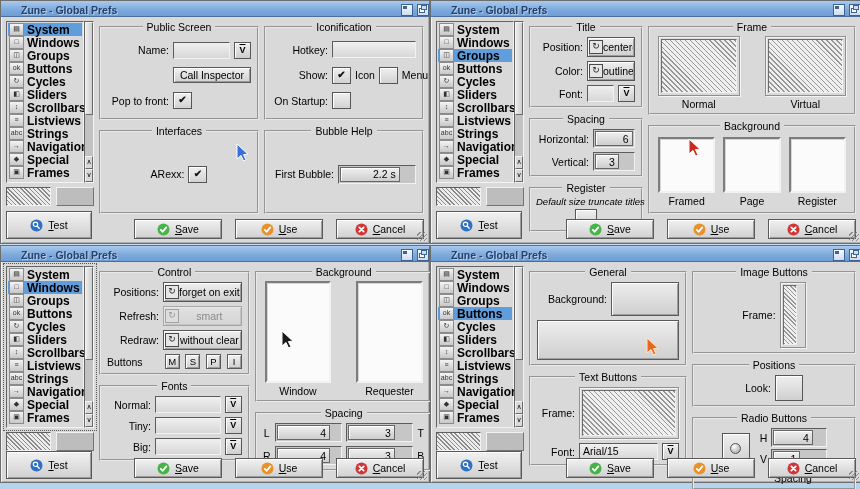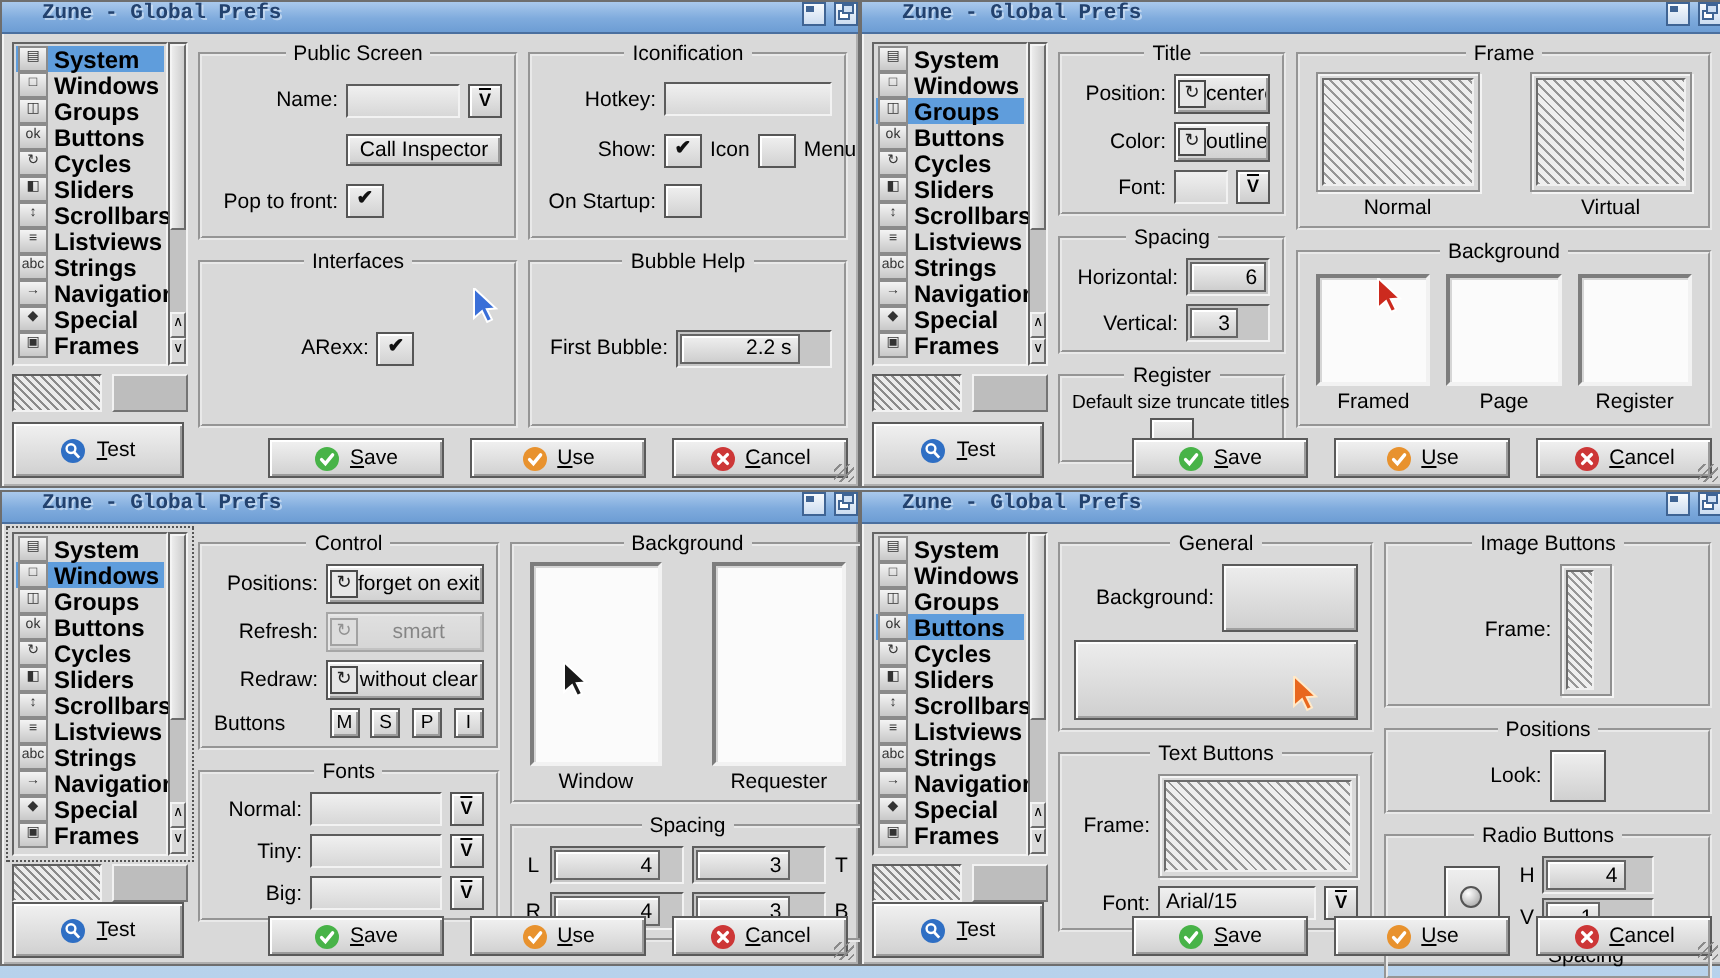--- a/index.html
+++ b/index.html
@@ -6,23 +6,23 @@
   body{
     width:860px;height:489px;position:relative;overflow:hidden;
     background:linear-gradient(180deg,#d7e6f6 0%,#b7d2ec 100%);
     font-family:"Liberation Sans",sans-serif;font-size:10.5px;color:#000;
     -webkit-font-smoothing:antialiased;
   }
   
   .window{position:absolute;background:#d9d9d9;border:1px solid #6e6e6e;
     box-shadow:inset 1px 1px 0 #f2f2f2, inset -1px -1px 0 #aeaeae;
     display:flex;flex-direction:column;}
-  .titlebar{height:15px;flex:none;display:flex;align-items:flex-start;
+  .titlebar{height:15px;flex:none;display:flex;align-items:flex-end;
     background:linear-gradient(180deg,#aac9ec 0%,#7fabdd 55%,#6d9dd4 100%);
-    border-bottom:1px solid #4a6f9f;padding:0 0 0 20px;font-family:Liberation Mono, monospace;}
+    border-bottom:1px solid #4a6f9f;padding:0 0 0 20px;}
   .tb-title{font-size:10.5px;font-weight:bold;color:#23426e;
     text-shadow:1px 1px 0 rgba(255,255,255,.45);white-space:nowrap;}
   .tb-gadgets{margin-left:auto;display:flex;gap:4px;}
   .gadget{width:10px;height:10px;background:linear-gradient(#f7fafd,#ccdcf0);
     border:1px solid #3f6494;position:relative;}
   .gadget.zoom::before{content:"";position:absolute;left:1px;top:1px;width:4px;height:3px;background:#3f6494;}
   .gadget.depth::before{content:"";position:absolute;left:1px;top:3px;width:4px;height:3px;border:1px solid #3f6494;background:#fff;}
   .gadget.depth::after{content:"";position:absolute;left:3px;top:0px;width:4px;height:3px;border:1px solid #3f6494;background:#cfdff2;}
   .wbody{flex:1;display:flex;gap:5px;padding:4px 5px 4px 5px;min-height:0;}
   .grip{position:absolute;right:2px;bottom:2px;width:10px;height:9px;
@@ -84,21 +84,21 @@
   .cyc.ghost{opacity:.38;}
   .chk{width:17px;height:15px;flex:none;text-align:center;font-size:10px;line-height:13px;font-weight:bold;
     background:linear-gradient(#f0f0f0,#d2d2d2);border:1px solid #565656;
     box-shadow:inset 1px 1px 0 #fff;cursor:pointer;color:#111;}
   .sld{flex:1;height:15px;display:flex;padding:1px;min-width:0;cursor:pointer;
     background:#c6c6c6;border:1px solid;border-color:#5c5c5c #f2f2f2 #f2f2f2 #5c5c5c;}
   .knob{background:linear-gradient(#f0f0f0,#cecece);border:1px solid #666;
     box-shadow:inset 1px 1px 0 #fff;display:flex;align-items:center;justify-content:flex-end;
     padding:0 3px;overflow:hidden;}
   .sq{width:15px;height:15px;padding:0;flex:none;font-size:9.5px;}
-  .fit{font-size:9.5px;white-space:nowrap;text-align:center;}
+  .fit{font-size:9.5px;white-space:nowrap;text-align:center;font-style:italic;}
   
   .pgrid{display:grid;gap:8px;padding:1px 3px;}
   .c2{grid-template-columns:1fr 1fr;gap:25px;} .c3{grid-template-columns:1fr 1fr 1fr;}
   .pcell{min-width:0;}
   .pframe{padding:2px;background:#d9d9d9;border:1px solid #8f8f8f;
     box-shadow:inset 1px 1px 0 #f4f4f4, 1px 1px 0 #f4f4f4;}
   .hatch{height:52px;background:repeating-linear-gradient(45deg,#979797 0 1px,#efefef 1px 3.5px);
     border:1px solid;border-color:#6b6b6b #f0f0f0 #f0f0f0 #6b6b6b;}
   .pwhite{height:52px;background:#fbfbfb;border:2px solid;
     border-color:#7d7d7d #f2f2f2 #f2f2f2 #7d7d7d;box-shadow:inset 1px 1px 0 #d6d6d6;}

